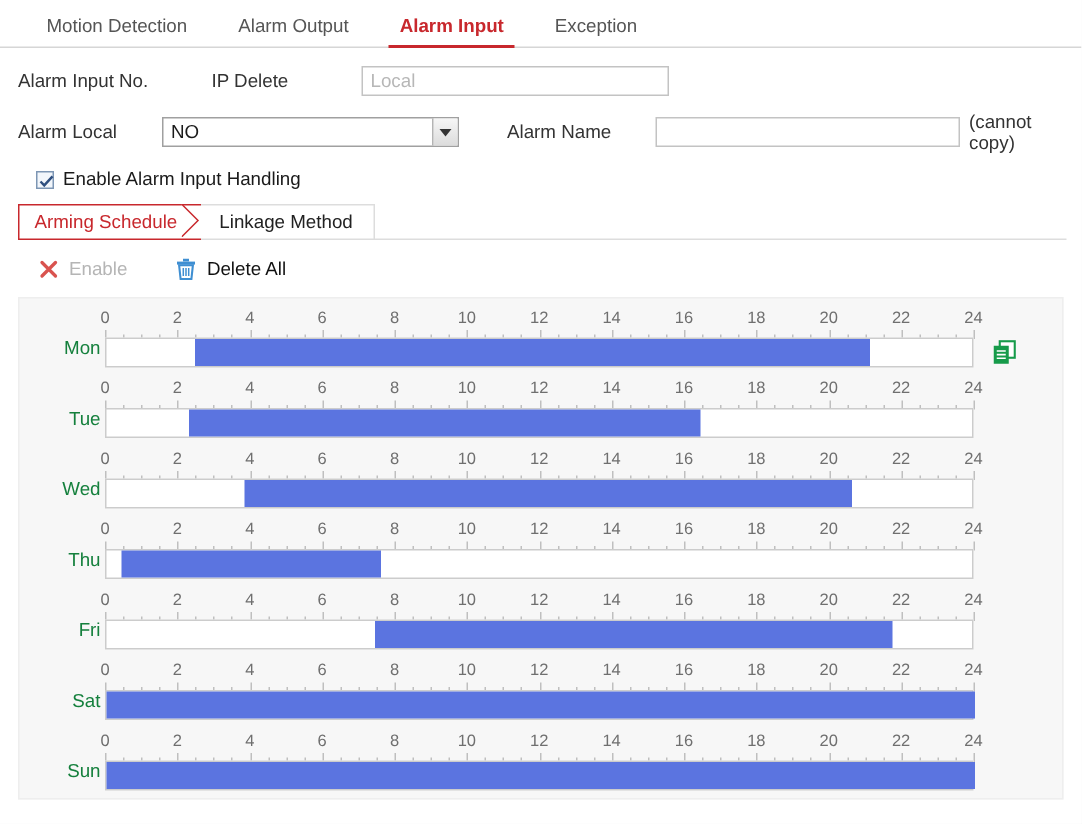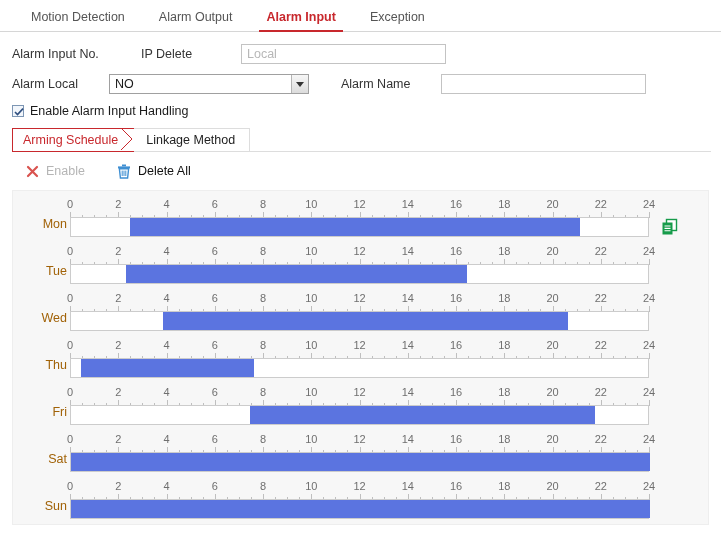--- a/index.html
+++ b/index.html
@@ -122,22 +122,22 @@
   }
   .text-input::placeholder { color: #b7b7b7; }
   .hint {
     margin-left: 6px;
     font-size: 12.5px;
     color: #333;
   }
 
   .checkbox-row {
     display: flex;
-    align-items: center;
-    padding-left: 12px;
+    align-items: flex-end;
+    padding-left: 24px;
     margin-top: 3px;
     margin-bottom: 10px;
   }
   .cbox {
     width: 12px; height: 12px;
     border: 1px solid #7d96b4;
     background: #f2f6fb;
     box-sizing: border-box;
     position: relative;
     margin-right: 6px;
@@ -230,21 +230,21 @@
     position: relative;
     height: 47px;
   }
   .day-label {
     position: absolute;
     left: 8px;
     top: 22px;
     width: 46px;
     text-align: right;
     font-size: 12.5px;
-    color: #a16207;
+    color: #15803d;
   }
   .axis {
     position: absolute;
     left: 57px;
     top: 3px;
     width: 579px;
     height: 20px;
   }
   .tick-label {
     position: absolute;
@@ -311,20 +311,21 @@
   <div class="form-row">
     <div class="field-label">Alarm Local</div>
     <div class="select-wrap">
       <span class="select-value">NO</span>
       <span class="select-arrow">
         <span class="caret"></span>
       </span>
     </div>
     <div class="field-label2">Alarm Name</div>
     <input class="text-input" type="text" value="" placeholder="" style="">
+    <span class="hint">(cannot copy)</span>
   </div>
 
   <div class="checkbox-row">
     <span class="cbox">
       <svg width="12" height="12" viewBox="0 0 12 12">
         <path d="M2 6 L4.5 8.6 L10 2.6" stroke="#2f4f7f" stroke-width="1.6" fill="none"></path>
       </svg>
     </span>
     <span class="cb-label">Enable Alarm Input Handling</span>
   </div>

